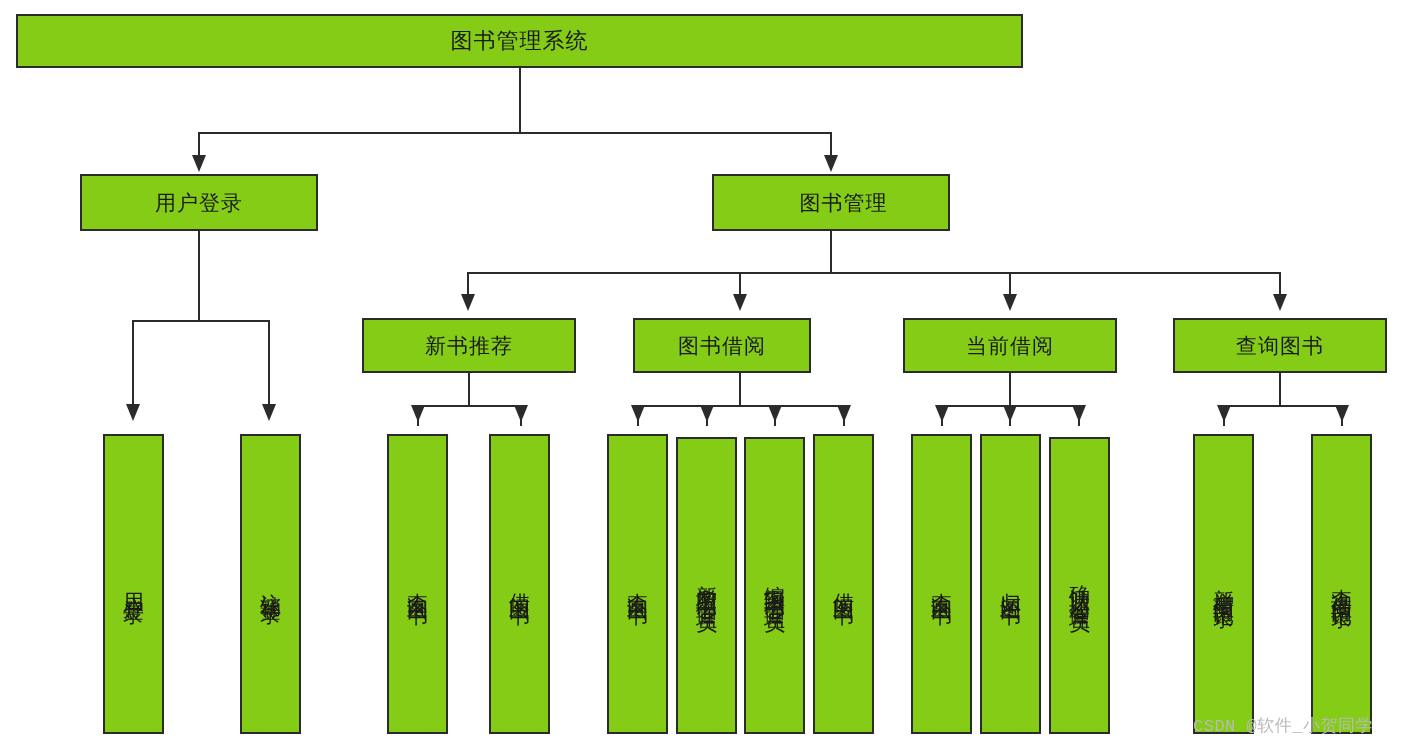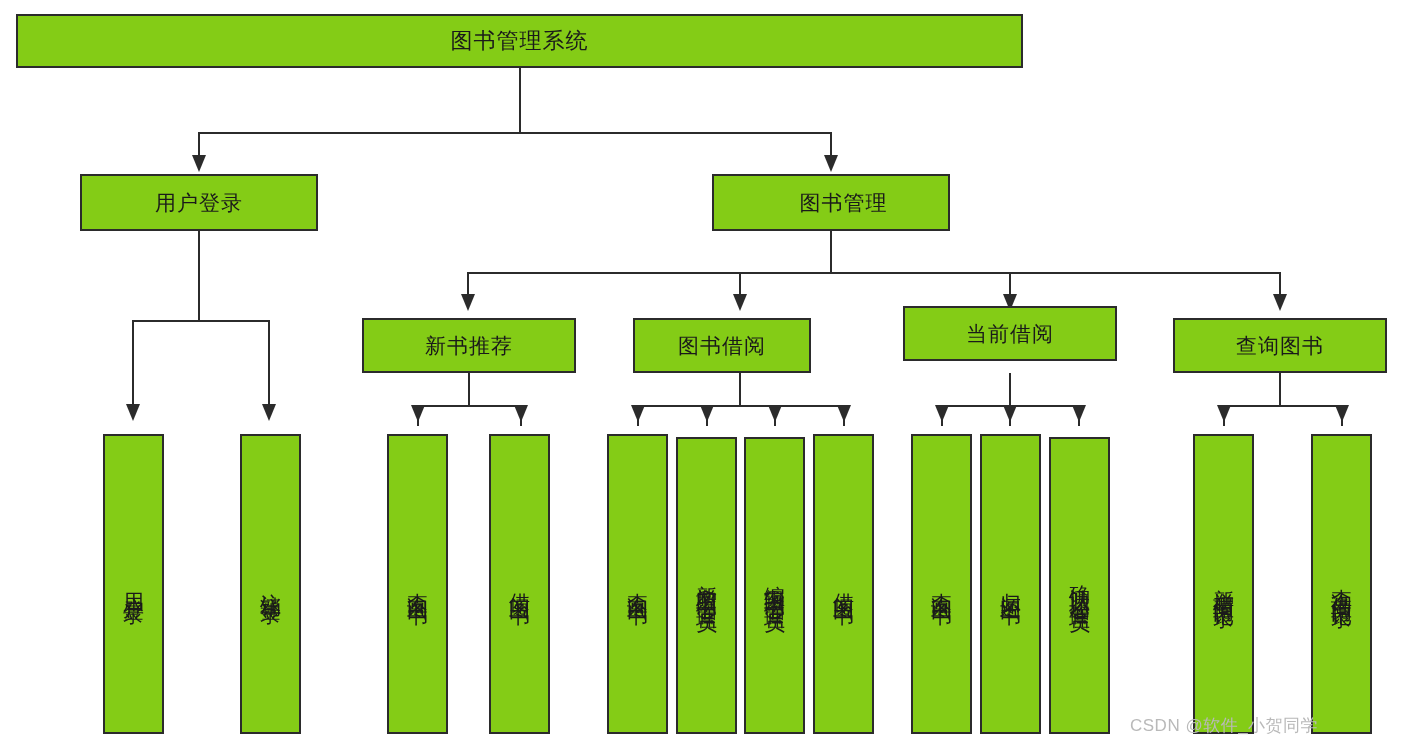--- a/index.html
+++ b/index.html
@@ -112,21 +112,21 @@
   <div class="arrow" style="left:1003px; top:294px;"></div>
   <div class="edge v" style="left:1279px; top:272px; width:2px; height:24px;"></div>
   <div class="arrow" style="left:1273px; top:294px;"></div>
 
   <div class="node horiz" style="left:362px; top:318px; width:214px; height:55px;text-align:right;">
     <span>新书推荐</span>
   </div>
   <div class="node horiz" style="left:633px; top:318px; width:178px; height:55px;">
     <span>图书借阅</span>
   </div>
-  <div class="node horiz" style="left:903px; top:306px; width:214px; height:55px;">
+  <div class="node horiz" style="left:903px; top:318px; width:214px; height:55px;">
     <span>当前借阅</span>
   </div>
   <div class="node horiz" style="left:1173px; top:318px; width:214px; height:55px;">
     <span>查询图书</span>
   </div>
 
   <div class="edge v" style="left:468px; top:373px; width:2px; height:34px;"></div>
   <div class="edge h" style="left:417px; top:405px; width:103px; height:2px;"></div>
   <div class="edge v" style="left:417px; top:405px; width:2px; height:21px;"></div>
   <div class="arrow" style="left:411px; top:405px;"></div>
@@ -197,15 +197,15 @@
     <span class="vtext">确认归还（管理员）</span>
   </div>
 
   <div class="node vert" style="left:1193px; top:434px; width:61px; height:300px;">
     <span class="vtext">新增借阅记录</span>
   </div>
   <div class="node vert" style="left:1311px; top:434px; width:61px; height:300px;">
     <span class="vtext">查询借阅记录</span>
   </div>
 
-  <div class="watermark" style="left:1130px; top:714px;">CSDN @软件_小贺同学</div>
+  <div class="watermark" style="left:1193px; top:714px;font-family:Liberation Mono, monospace;">CSDN @软件_小贺同学</div>
 
 </div>
 
 </body></html>

